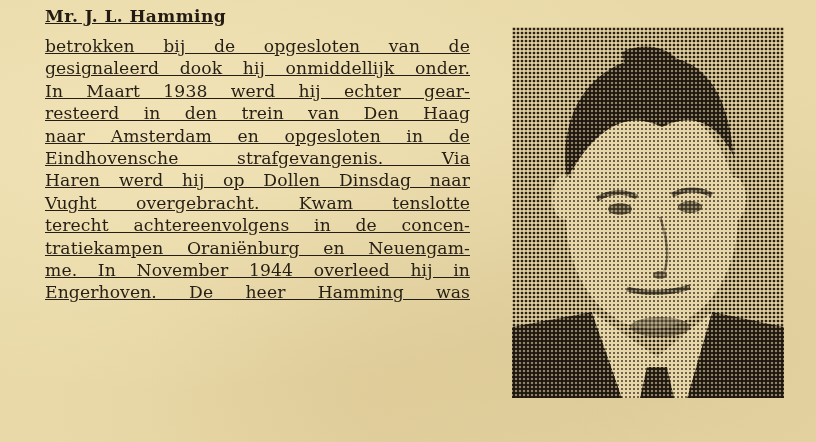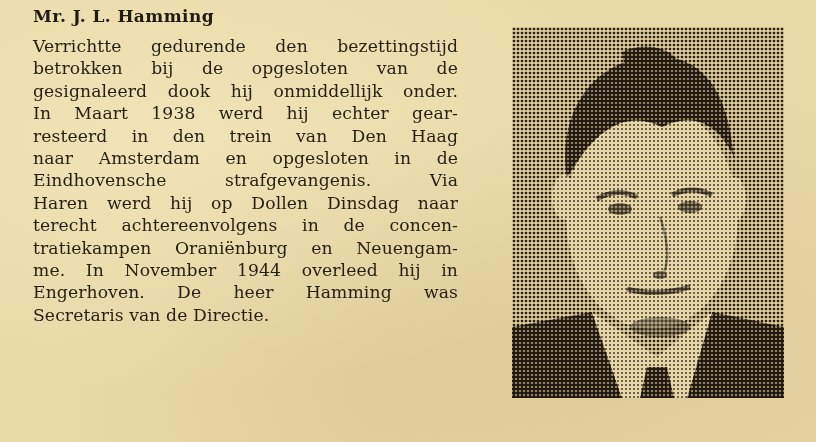--- a/index.html
+++ b/index.html
@@ -8,21 +8,21 @@
       background: #e9d9a8;
       background-image:
         radial-gradient(ellipse at 20% 30%, rgba(255,245,210,0.35), rgba(0,0,0,0) 60%),
         radial-gradient(ellipse at 80% 80%, rgba(190,165,110,0.25), rgba(0,0,0,0) 55%),
         radial-gradient(ellipse at 45% 90%, rgba(200,175,120,0.2), rgba(0,0,0,0) 50%);
       position: relative;
       font-family: "DejaVu Serif", "Liberation Serif", serif;
       color: #231d14;
     }
     .article {
-      position: absolute; left: 33px; top: 4px; width: 425px;
+      position: absolute; left: 45px; top: 4px; width: 425px; text-decoration: underline;
     }
     .title {
       font-family: "DejaVu Serif", serif;
       font-weight: bold;
       font-size: 17px;
       letter-spacing: 0.4px;
       margin: 0 0 7px 0;
       line-height: 24px;
       color: #221b12;
     }
@@ -56,33 +56,32 @@
       mix-blend-mode: normal;
       opacity: 0.55;
     }
   </style>
 </head>
 <body>
 
 <div class="article">
   <h1 class="title">Mr. J. L. Hamming</h1>
   <div class="body-lines">
-    <span class="line">Verrichtte gedurende den bezettingstijd</span>
     <span class="line">betrokken bij de opgesloten van de</span>
     <span class="line">gesignaleerd dook hij onmiddellijk onder.</span>
     <span class="line">In Maart 1938 werd hij echter gear-</span>
     <span class="line">resteerd in den trein van Den Haag</span>
     <span class="line">naar Amsterdam en opgesloten in de</span>
     <span class="line">Eindhovensche strafgevangenis. Via</span>
     <span class="line">Haren werd hij op Dollen Dinsdag naar</span>
+    <span class="line">Vught overgebracht. Kwam tenslotte</span>
     <span class="line">terecht achtereenvolgens in de concen-</span>
     <span class="line">tratiekampen Oraniënburg en Neuengam-</span>
     <span class="line">me. In November 1944 overleed hij in</span>
     <span class="line">Engerhoven. De heer Hamming was</span>
-    <span class="line last">Secretaris van de Directie.</span>
   </div>
 </div>
 
 <div class="photo" title="Halftone portrait photograph of a man in suit and tie">
   <svg viewBox="0 0 272 371">
     <defs>
       <pattern id="dots" width="4" height="4" patternUnits="userSpaceOnUse">
         <rect width="4" height="4" fill="#d6c393"></rect>
         <circle cx="2" cy="2" r="1.35" fill="#2a2218"></circle>
       </pattern>

